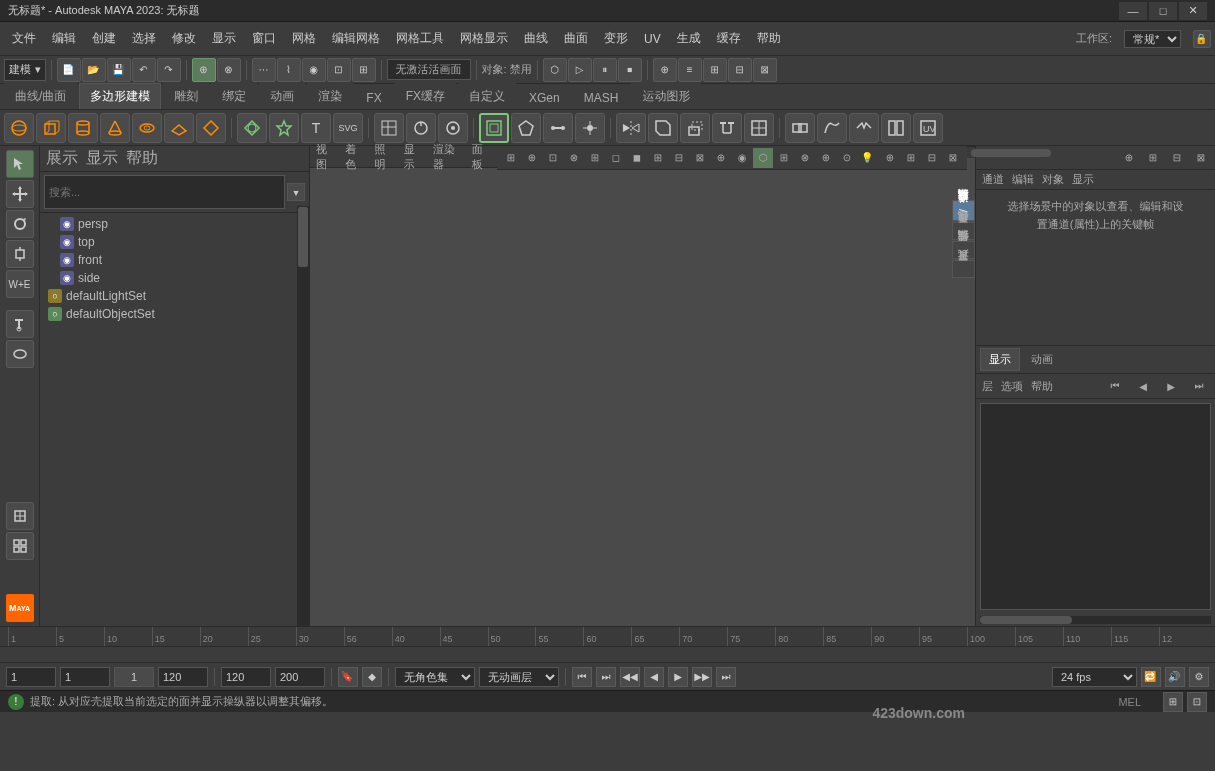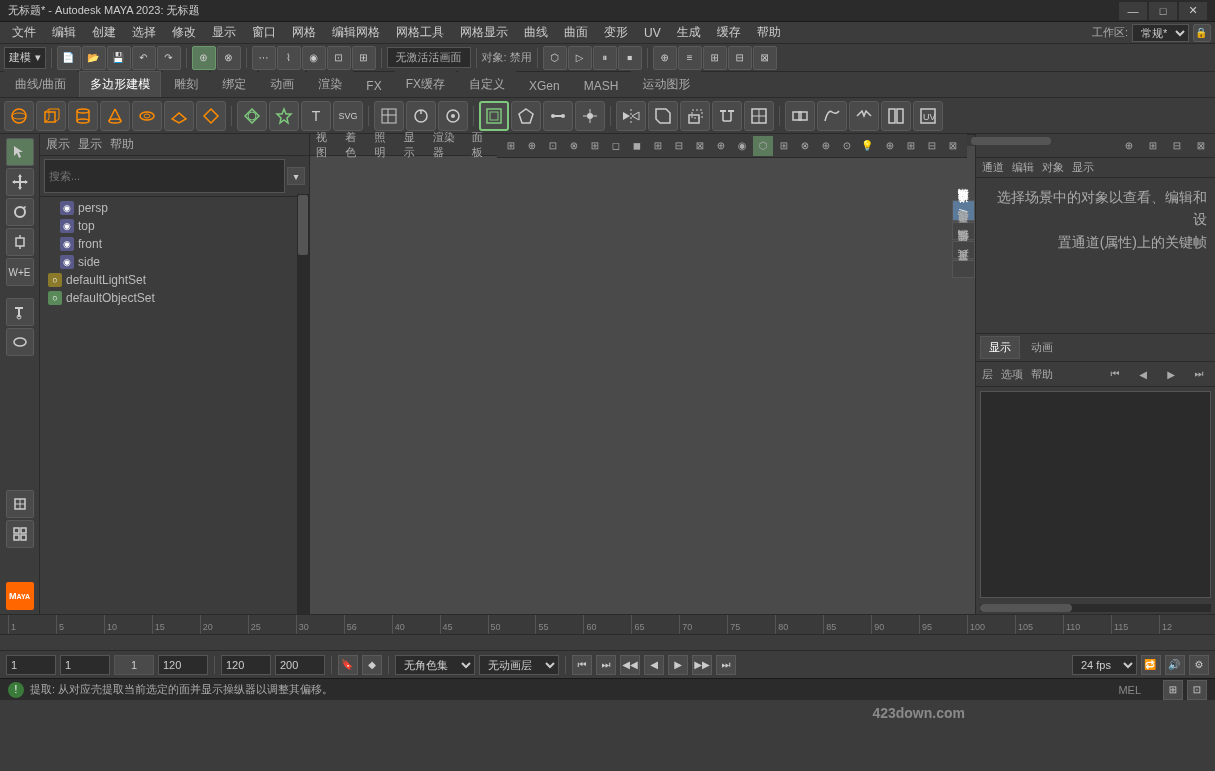--- a/index.html
+++ b/index.html
@@ -40,40 +40,40 @@
       color: #cccccc;
       font-size: 11px;
       cursor: pointer;
       display: flex;
       align-items: center;
       justify-content: center;
     }
 
     
     #menu-bar {
-      height: 22px;
+      height: 34px;
       background: #3c3c3c;
       display: flex;
       align-items: center;
       padding: 0 4px;
       gap: 0;
       border-bottom: 1px solid #2a2a2a;
     }
     .menu-item {
       padding: 2px 8px;
       font-size: 12px;
       color: #cccccc;
       cursor: pointer;
       white-space: nowrap;
     }
     #workspace-area {
       margin-left: auto;
       display: flex;
       align-items: center;
-      gap: 4px;
+      gap: 12px;
     }
     #workspace-label {
       font-size: 11px;
       color: #aaa;
     }
     #workspace-select {
       background: #2b2b2b;
       color: #cccccc;
       border: 1px solid #555;
       font-size: 11px;
@@ -222,21 +222,21 @@
       border-bottom: 1px solid #2a2a2a;
     }
     #outliner-menubar {
       display: flex;
       gap: 8px;
       padding: 2px 6px;
       background: #3c3c3c;
       border-bottom: 1px solid #2a2a2a;
     }
     .outliner-menu {
-      font-size: 12px;
+      font-size: 16px;
       color: #aaa;
       cursor: pointer;
     }
     #outliner-search {
       display: flex;
       align-items: center;
       padding: 3px 4px;
       border-bottom: 1px solid #2a2a2a;
       gap: 2px;
     }
@@ -394,24 +394,24 @@
       display: flex;
       align-items: center;
       padding: 2px 6px;
       gap: 8px;
       border-bottom: 1px solid #2a2a2a;
     }
     .rp-menu { font-size: 11px; color: #aaa; cursor: pointer; }
     #right-top-content {
       flex: 1;
       padding: 8px;
-      font-size: 14px;
+      font-size: 11px;
       color: #aaaaaa;
       line-height: 1.6;
-      text-align: right;
+      text-align: center;
     }
     #right-bottom-tabs {
       display: flex;
       padding: 2px 4px;
       gap: 2px;
       border-bottom: 1px solid #2a2a2a;
     }
     .rb-tab {
       padding: 3px 8px;
       font-size: 11px;
@@ -1292,21 +1292,21 @@
   <div class="bottom-separator"></div>
 
   <button class="playback-btn">⏮</button>
   <button class="playback-btn">⏭</button>
   <button class="playback-btn">◀◀</button>
   <button class="playback-btn">◀</button>
   <button class="playback-btn">▶</button>
   <button class="playback-btn">▶▶</button>
   <button class="playback-btn">⏭</button>
   <div style="flex:1;"></div>
-  <select class="bottom-field" style="width:65px;">
+  <select class="bottom-field" style="width:85px;">
     <option>24 fps</option>
   </select>
   <button class="playback-btn">🔁</button>
   <button class="playback-btn">🔊</button>
   <button class="playback-btn">⚙</button>
 </div>
 
 <div id="status-bar">
   <div id="status-icon">!</div>
   <span id="status-text">提取: 从对应壳提取当前选定的面并显示操纵器以调整其偏移。</span>

